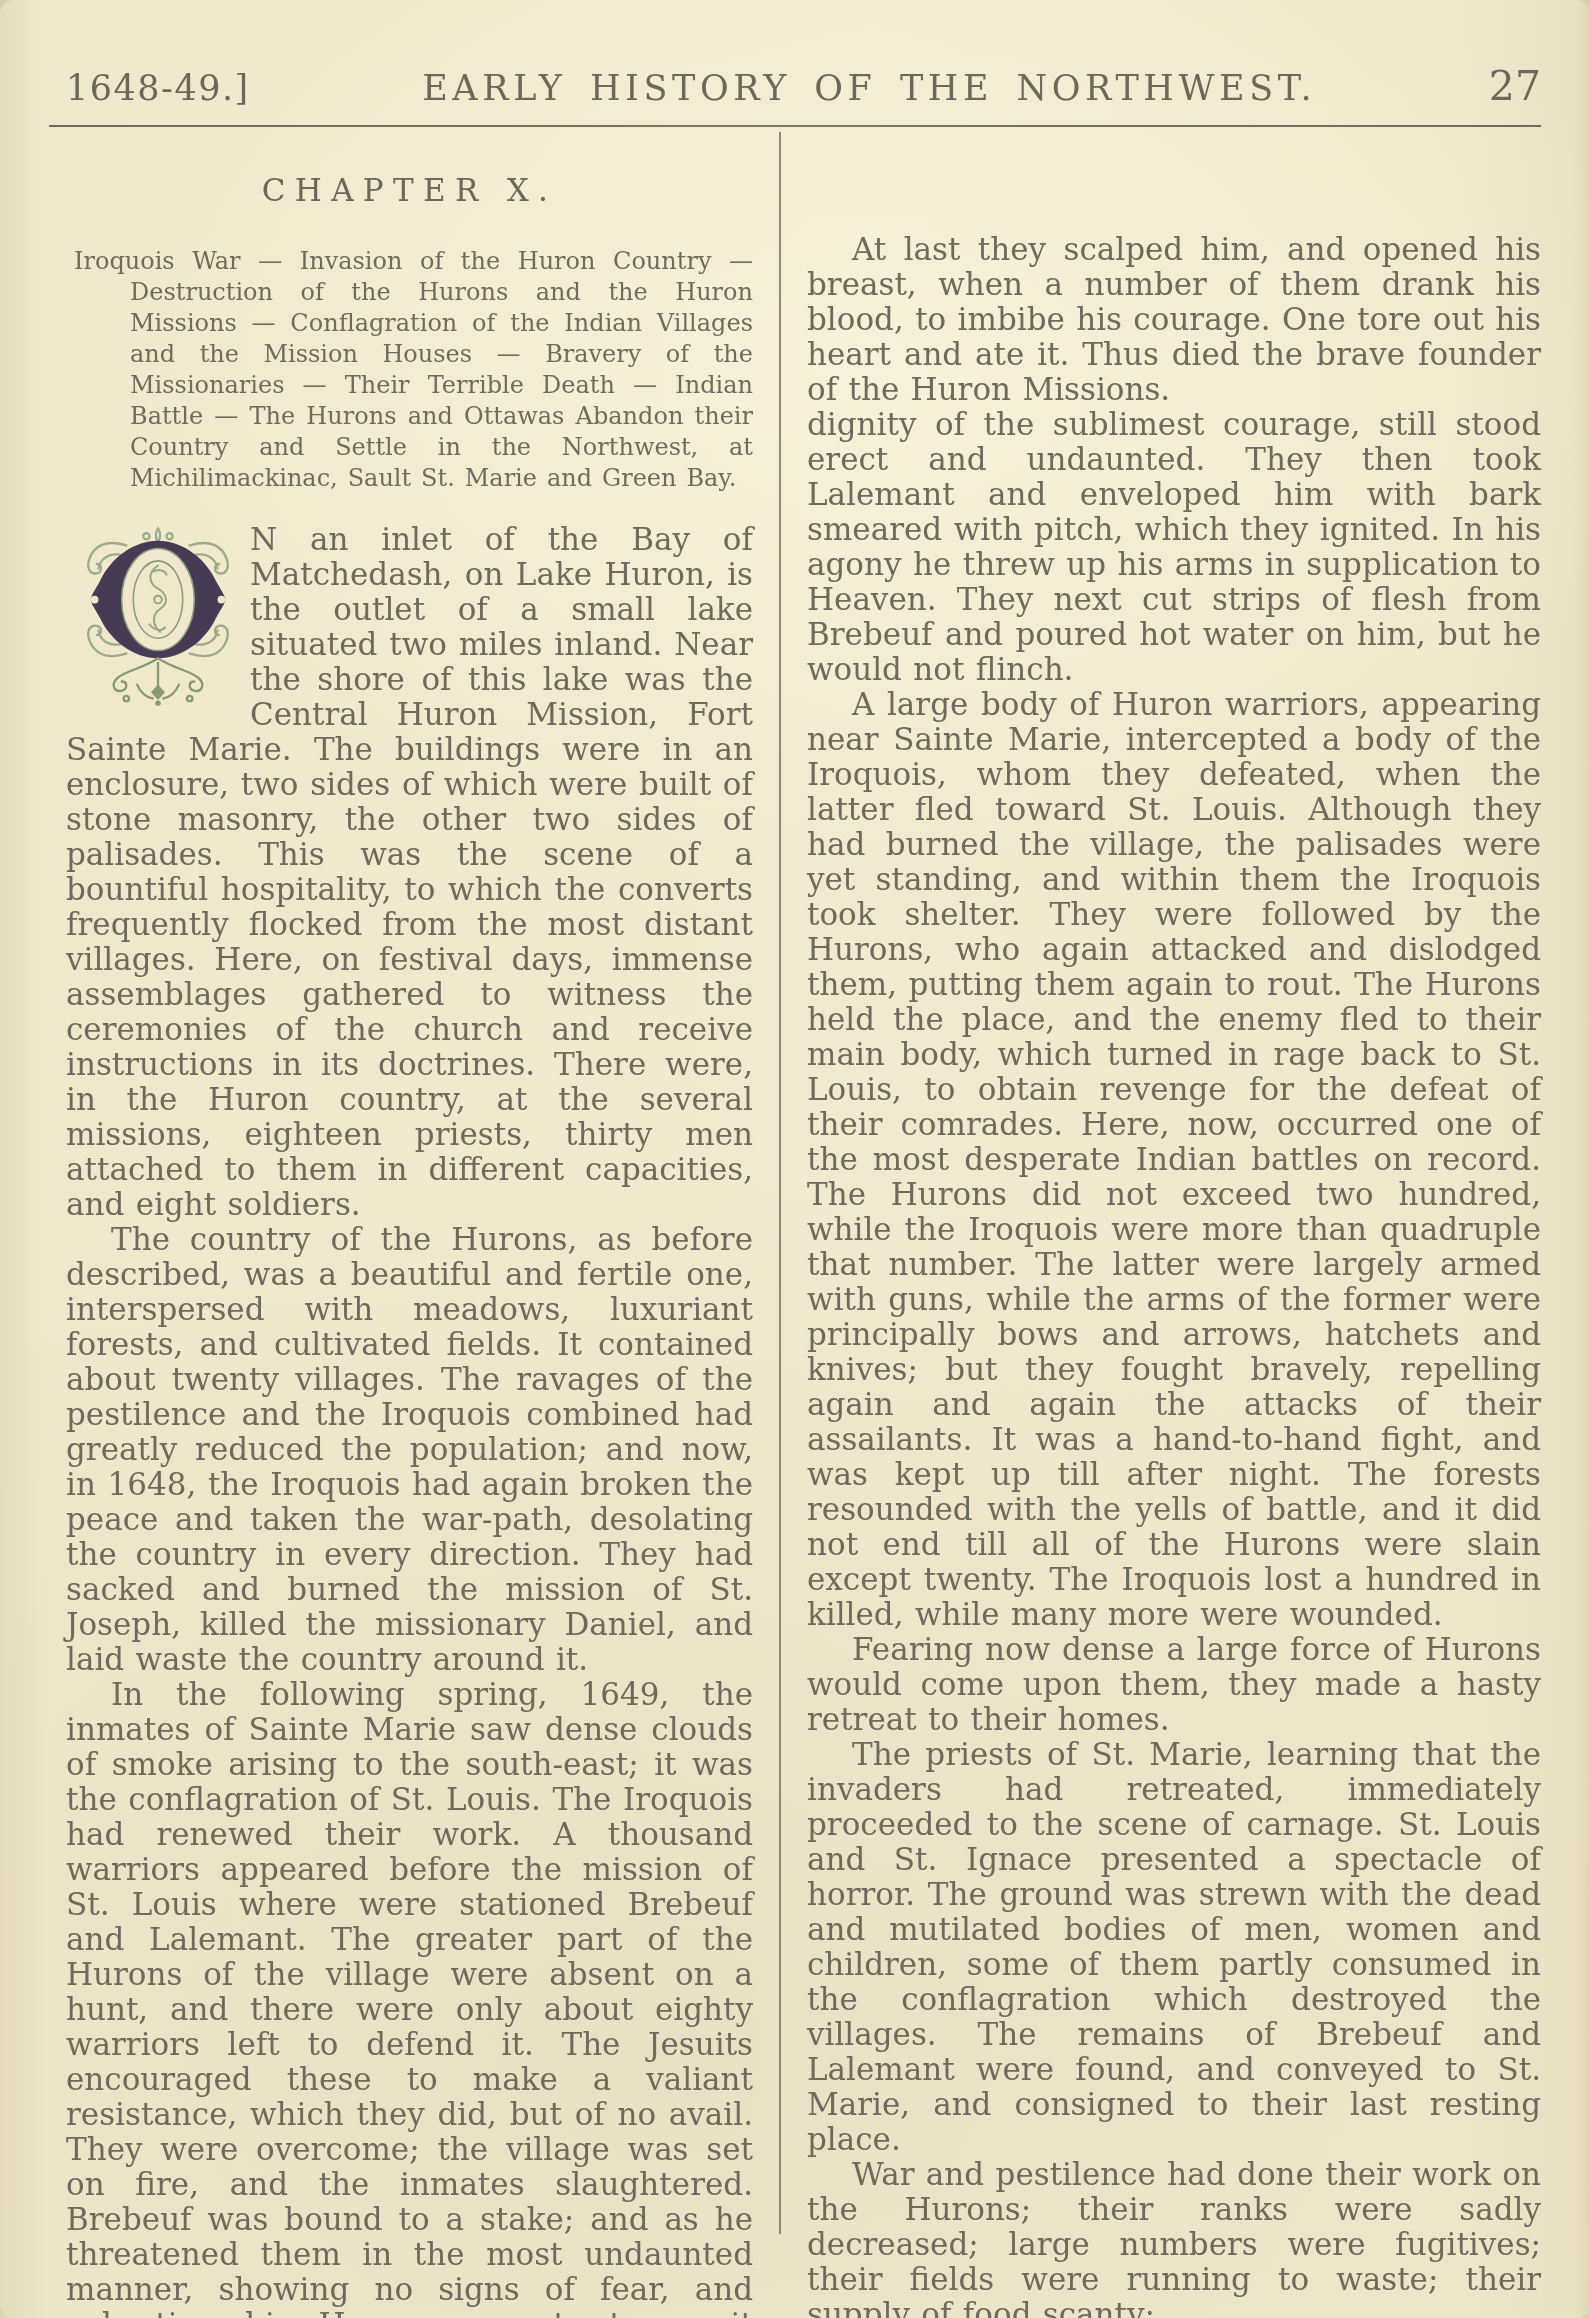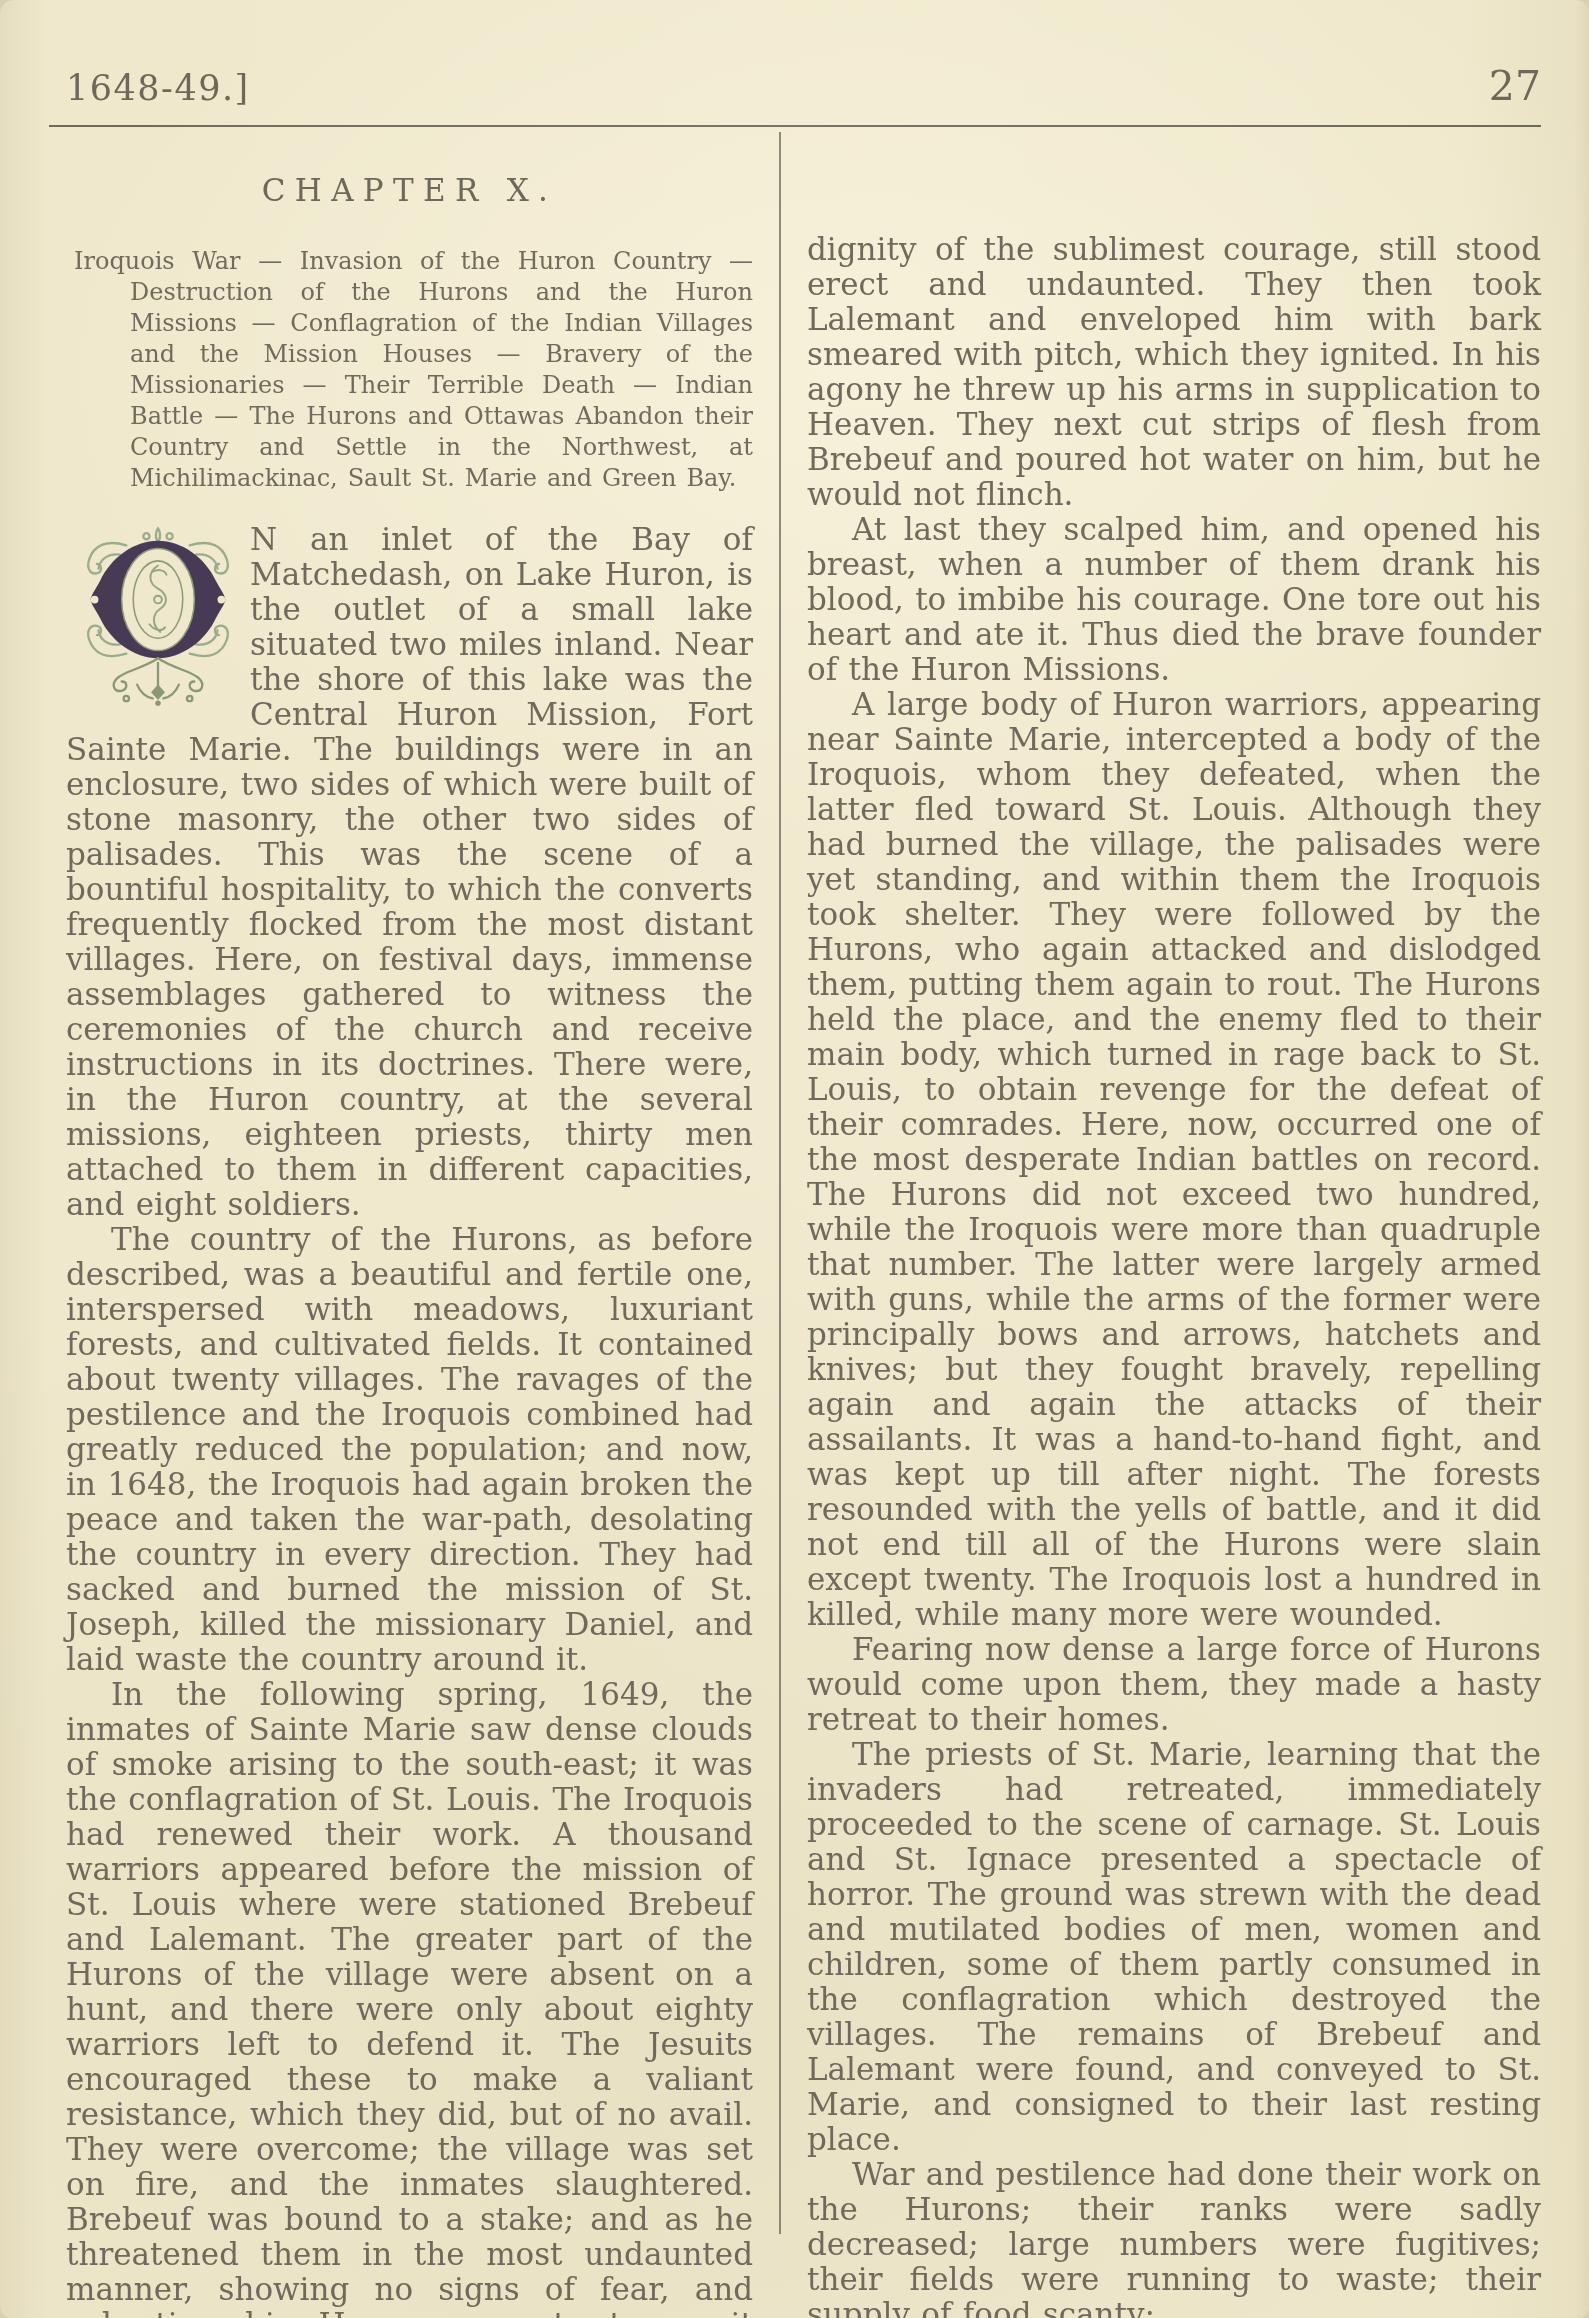--- a/index.html
+++ b/index.html
@@ -61,20 +61,21 @@
     clip:rect(0 0 0 0); white-space:nowrap;
   }
 </style>
 </head>
 <body>
 
 <div class="page">
 
   <div class="header">
     <span class="year">1648-49.]</span>
+    <span class="title">EARLY HISTORY OF THE NORTHWEST.</span>
     <span class="pageno">27</span>
   </div>
 
   <div class="head-rule"></div>
   <div class="col-rule"></div>
 
   <div class="left-col">
     <h2 class="chapter-title">CHAPTER X.</h2>
 
     <p class="summary">Iroquois War — Invasion of the Huron Country — Destruction of the Hurons and the Huron Missions — Conflagration of the Indian Villages and the Mission Houses — Bravery of the Missionaries — Their Terrible Death — Indian Battle — The Hurons and Ottawas Abandon their Country and Settle in the Northwest, at Michilimackinac, Sault St. Marie and Green Bay.</p>
@@ -121,22 +122,22 @@
           <circle cx="119" cy="230" r="3.5" fill="#8a9878"></circle>
         </svg>
       </span><span>N an inlet of the Bay of Matchedash, on Lake Huron, is the outlet of a small lake situated two miles inland. Near the shore of this lake was the Central Huron Mission, Fort Sainte Marie. The buildings were in an enclosure, two sides of which were built of stone masonry, the other two sides of palisades. This was the scene of a bountiful hospitality, to which the converts frequently flocked from the most distant villages. Here, on festival days, immense assemblages gathered to witness the ceremonies of the church and receive instructions in its doctrines. There were, in the Huron country, at the several missions, eighteen priests, thirty men attached to them in different capacities, and eight soldiers.</span>
     </p>
 
     <p class="body-para indent"><span>The country of the Hurons, as before described, was a beautiful and fertile one, interspersed with meadows, luxuriant forests, and cultivated fields. It contained about twenty villages. The ravages of the pestilence and the Iroquois combined had greatly reduced the population; and now, in 1648, the Iroquois had again broken the peace and taken the war-path, desolating the country in every direction. They had sacked and burned the mission of St. Joseph, killed the missionary Daniel, and laid waste the country around it.</span></p>
     <p class="body-para indent"><span>In the following spring, 1649, the inmates of Sainte Marie saw dense clouds of smoke arising to the south-east; it was the conflagration of St. Louis. The Iroquois had renewed their work. A thousand warriors appeared before the mission of St. Louis where were stationed Brebeuf and Lalemant. The greater part of the Hurons of the village were absent on a hunt, and there were only about eighty warriors left to defend it. The Jesuits encouraged these to make a valiant resistance, which they did, but of no avail. They were overcome; the village was set on fire, and the inmates slaughtered. Brebeuf was bound to a stake; and as he threatened them in the most undaunted manner, showing no signs of fear, and exhorting his Huron converts to merit Heaven by their conduct, they tried to silence him by scorching him, after stripping him naked. He continued to speak with unchanged countenance; when they cut off his lower lip and thrust a red-hot iron down his throat. His majestic form, in all the</span></p>
   </div>
 
   <div class="right-col">
+    <p class="body-para indent"><span>At last they scalped him, and opened his breast, when a number of them drank his blood, to imbibe his courage. One tore out his heart and ate it. Thus died the brave founder of the Huron Missions.</span></p>
     <p class="body-para"><span>dignity of the sublimest courage, still stood erect and undaunted. They then took Lalemant and enveloped him with bark smeared with pitch, which they ignited. In his agony he threw up his arms in supplication to Heaven. They next cut strips of flesh from Brebeuf and poured hot water on him, but he would not flinch.</span></p>
-    <p class="body-para indent"><span>At last they scalped him, and opened his breast, when a number of them drank his blood, to imbibe his courage. One tore out his heart and ate it. Thus died the brave founder of the Huron Missions.</span></p>
     <p class="body-para indent"><span>A large body of Huron warriors, appearing near Sainte Marie, intercepted a body of the Iroquois, whom they defeated, when the latter fled toward St. Louis. Although they had burned the village, the palisades were yet standing, and within them the Iroquois took shelter. They were followed by the Hurons, who again attacked and dislodged them, putting them again to rout. The Hurons held the place, and the enemy fled to their main body, which turned in rage back to St. Louis, to obtain revenge for the defeat of their comrades. Here, now, occurred one of the most desperate Indian battles on record. The Hurons did not exceed two hundred, while the Iroquois were more than quadruple that number. The latter were largely armed with guns, while the arms of the former were principally bows and arrows, hatchets and knives; but they fought bravely, repelling again and again the attacks of their assailants. It was a hand-to-hand fight, and was kept up till after night. The forests resounded with the yells of battle, and it did not end till all of the Hurons were slain except twenty. The Iroquois lost a hundred in killed, while many more were wounded.</span></p>
     <p class="body-para indent"><span>Fearing now dense a large force of Hurons would come upon them, they made a hasty retreat to their homes.</span></p>
     <p class="body-para indent"><span>The priests of St. Marie, learning that the invaders had retreated, immediately proceeded to the scene of carnage. St. Louis and St. Ignace presented a spectacle of horror. The ground was strewn with the dead and mutilated bodies of men, women and children, some of them partly consumed in the conflagration which destroyed the villages. The remains of Brebeuf and Lalemant were found, and conveyed to St. Marie, and consigned to their last resting place.</span></p>
     <p class="body-para indent"><span>War and pestilence had done their work on the Hurons; their ranks were sadly decreased; large numbers were fugitives; their fields were running to waste; their supply of food scanty;</span></p>
   </div>
 
 </div>
 
 
 </body></html>

